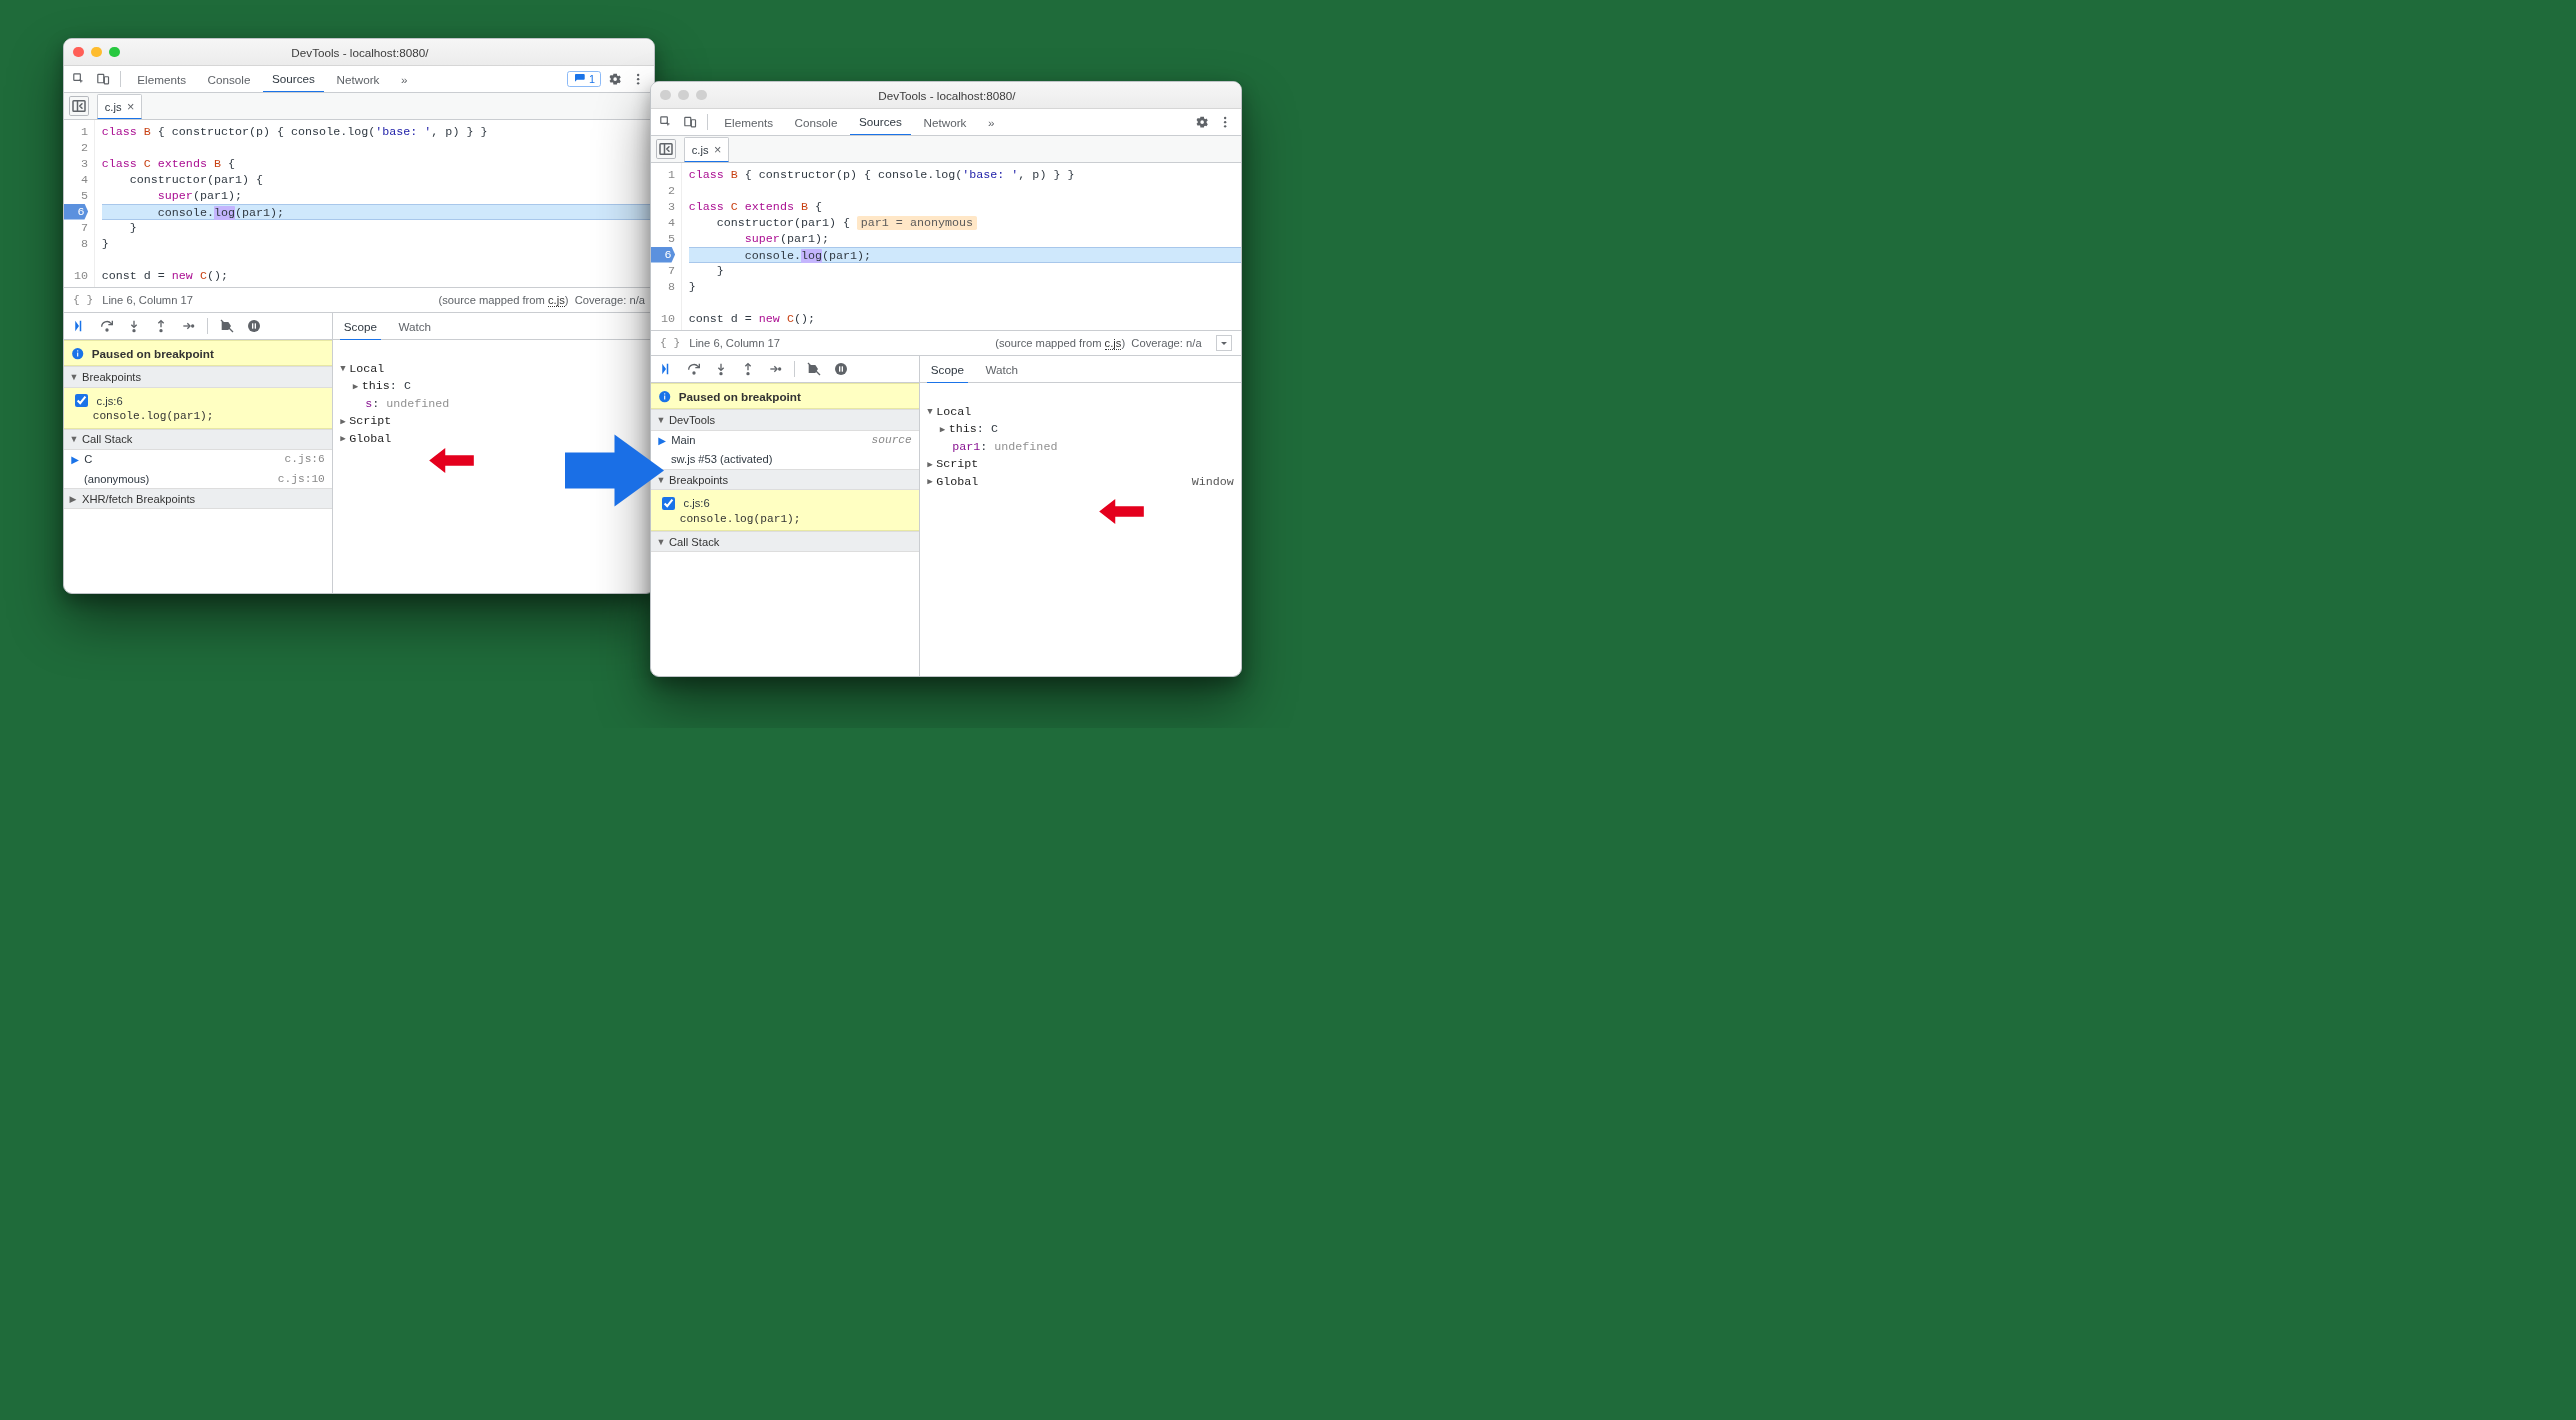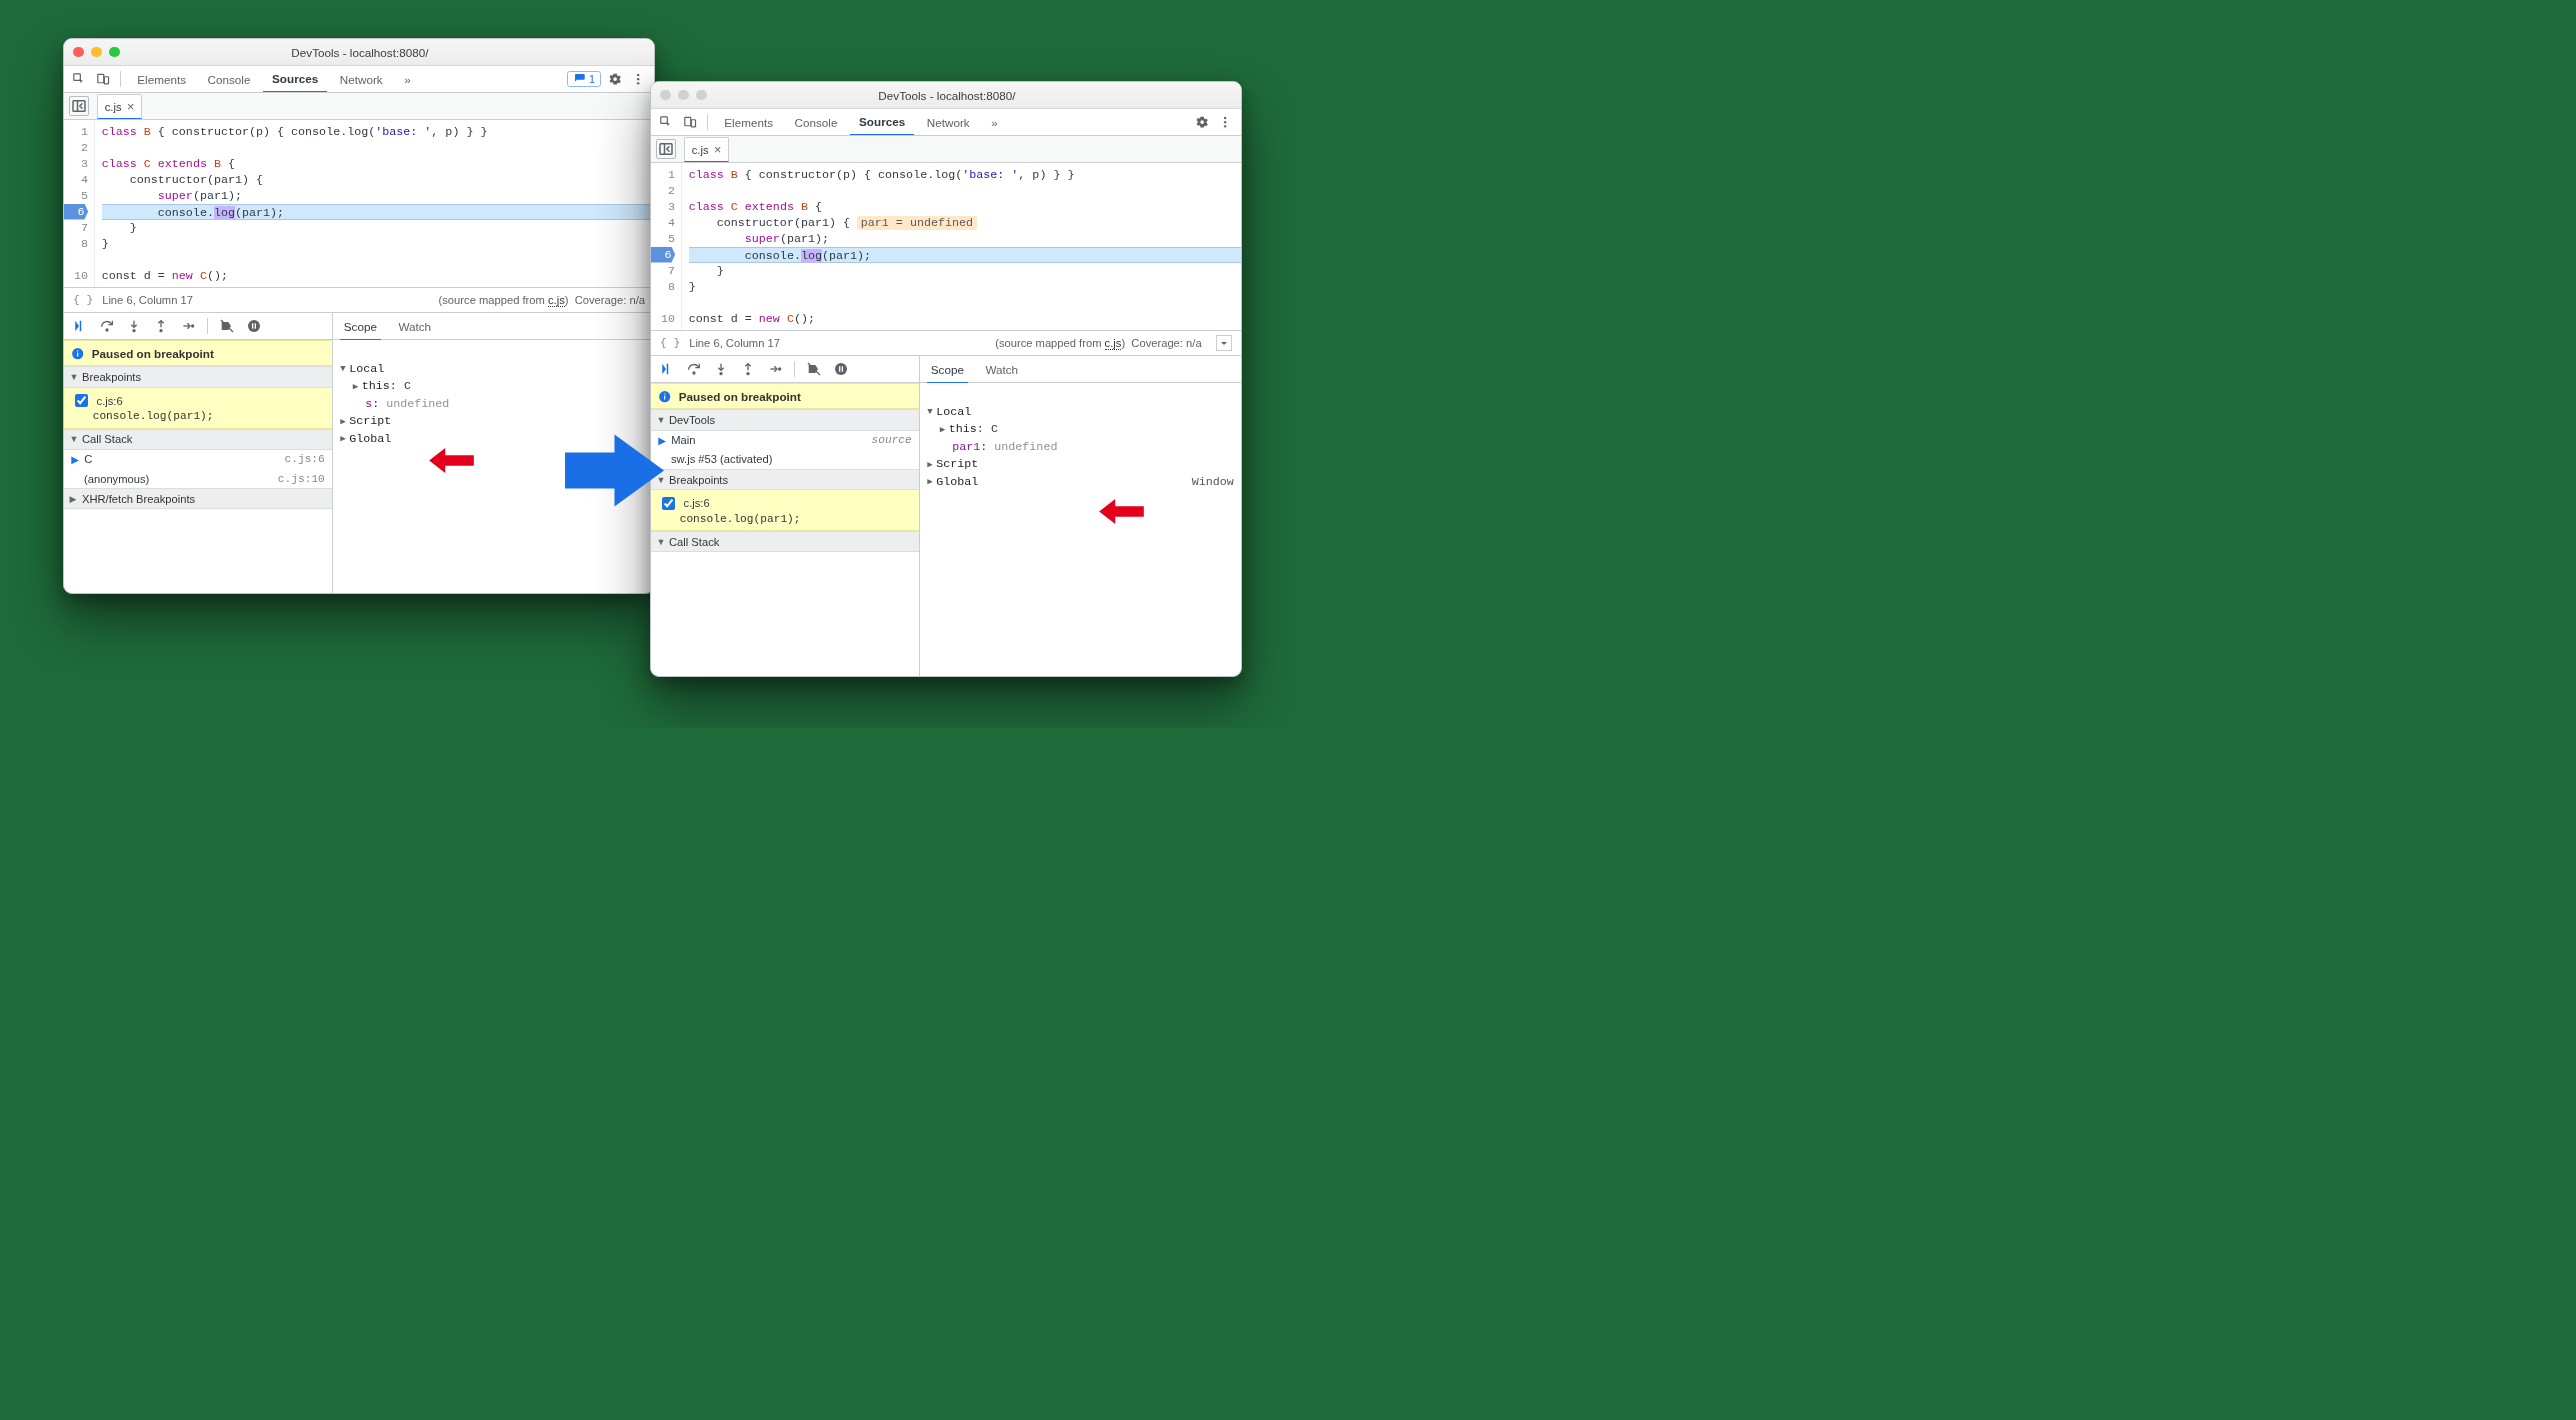--- a/index.html
+++ b/index.html
@@ -73,21 +73,21 @@
   .toolbar {
     display: flex;
     align-items: center;
     height: 27px;
     border-bottom: 0.9px solid var(--border);
     padding: 0 5.4px;
     gap: 3.6px;
   }
   .vsep { width: 0.9px; height: 16px; background: var(--border); margin: 0 3.6px; }
   .tlabel { padding: 8px 9px; height: 100%; display: flex; align-items: center; color: var(--text-light); cursor: pointer; }
-  .tlabel.active { color: var(--text); border-bottom: 1.8px solid var(--tab-blue); margin-bottom: -0.9px; font-weight: 700; }
+  .tlabel.active { color: var(--text); border-bottom: 1.8px solid var(--tab-blue); margin-bottom: -0.9px; font-weight: 400; }
   .spacer { flex: 1; }
   .issue-chip {
     display: flex; align-items: center; gap: 3.6px;
     border: 0.9px solid var(--blue-light); border-radius: 2.7px;
     padding: 0.9px 5.4px; color: var(--blue); font-size: 10.8px;
   }
   .iconbtn { width: 20px; height: 20px; display: flex; align-items: center; justify-content: center; color: #5f6368; cursor: pointer; }
   .iconbtn svg { width: 14.3px; height: 14.3px; }
 
   
@@ -517,21 +517,21 @@
         <div class="ln exec">6</div>
         <div class="ln">7</div>
         <div class="ln">8</div>
         <div class="ln"></div>
         <div class="ln">10</div>
       </div>
       <div class="code">
         <div class="line"><span class="tok-kw">class </span><span class="tok-cls">B</span><span> { constructor(p) { console.log(</span><span class="tok-str">'base: '</span><span>, p) } }</span></div>
         <div class="line"></div>
         <div class="line"><span class="tok-kw">class </span><span class="tok-cls">C</span><span class="tok-kw"> extends </span><span class="tok-cls">B</span><span> {</span></div>
-        <div class="line"><span>    constructor(par1) {</span><span class="inline-hint">par1 = undefined</span></div>
+        <div class="line"><span>    constructor(par1) {</span><span class="inline-hint">par1 = anonymous</span></div>
         <div class="line"><span>        </span><span class="tok-kw">super</span><span>(par1);</span></div>
         <div class="line exec"><span>        console.</span><span class="sel">log</span><span>(par1);</span></div>
         <div class="line">    }</div>
         <div class="line">}</div>
         <div class="line"></div>
         <div class="line"><span>const d = </span><span class="tok-kw">new</span><span> </span><span class="tok-cls">C</span><span>();</span></div>
       </div>
     </div>
 
     <div class="statusbar">

